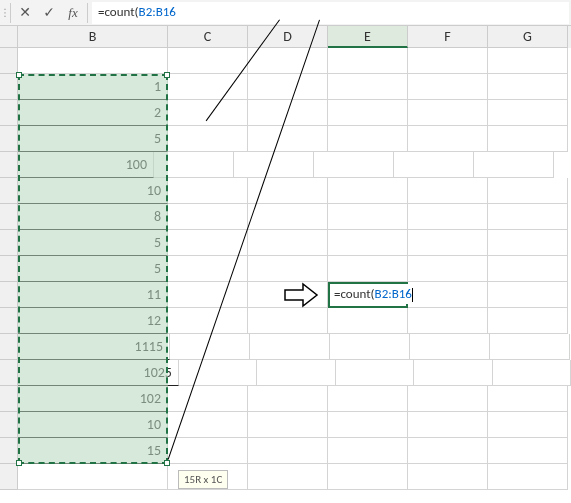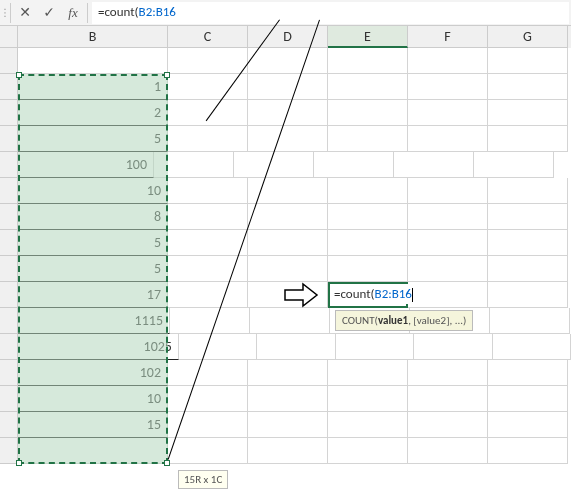--- a/index.html
+++ b/index.html
@@ -155,21 +155,30 @@
         <div class="row-header"></div>
         <div class="cell col-B" style="width: 150px; background: rgba(180, 215, 190, 0); border-bottom: 1px solid rgb(34, 34, 34);">5</div>
         <div class="cell col-C" style="width: 80px;"></div>
         <div class="cell col-D" style="width: 80px;"></div>
         <div class="cell col-E" style="width: 80px;"></div>
         <div class="cell col-F" style="width: 80px;"></div>
         <div class="cell col-G" style="width: 80px;"></div>
       </div>
       <div class="row">
         <div class="row-header"></div>
-        <div class="cell col-B" style="width: 150px; background: rgba(180, 215, 190, 0); border-bottom: 1px solid rgb(34, 34, 34);">17</div>
+        <div class="cell col-B" style="width: 150px; background: rgba(180, 215, 190, 0); border-bottom: 1px solid rgb(34, 34, 34);">11</div>
+        <div class="cell col-C" style="width: 80px;"></div>
+        <div class="cell col-D" style="width: 80px;"></div>
+        <div class="cell col-E" style="width: 80px;"></div>
+        <div class="cell col-F" style="width: 80px;"></div>
+        <div class="cell col-G" style="width: 80px;"></div>
+      </div>
+      <div class="row">
+        <div class="row-header"></div>
+        <div class="cell col-B" style="width: 150px; background: rgba(180, 215, 190, 0); border-bottom: 1px solid rgb(34, 34, 34);">12</div>
         <div class="cell col-C" style="width: 80px;"></div>
         <div class="cell col-D" style="width: 80px;"></div>
         <div class="cell col-E" style="width: 80px;"></div>
         <div class="cell col-F" style="width: 80px;"></div>
         <div class="cell col-G" style="width: 80px;"></div>
       </div>
       <div class="row">
         <div class="row-header"></div>
         <div class="cell col-B" style="width: 152px; background: rgba(180, 215, 190, 0); border-bottom: 1px solid rgb(34, 34, 34);">1115</div>
         <div class="cell col-C" style="width: 80px;"></div>
@@ -231,23 +240,20 @@
     <div class="corner" style="bottom:-4px;left:-4px"></div>
     <div class="corner" style="bottom:-4px;right:-4px"></div>
   </div>
 
   <div class="sel-cell-border" style="left:328px; top:256px; width:80px; height:26px;"></div>
 
   <div class="formula-ov" style="left:330px; top:258px; width:110px;">
     <span>=count(</span><span class="ref">B2:B16</span><span class="cursor"></span>
   </div>
 
-  <div class="tooltip" style="left:335px; top:284px;">
-    <span>COUNT</span>(<b>value1</b><span>, [value2], ...)</span>
-  </div>
 
   <div class="size-tip" style="left:178px; top:444px;">15R x 1C</div>
 
   <div class="arrow" style="left:283px; top:256px;">
     <svg width="36" height="26">
         <path d="M2 8 L20 8 L20 2 L34 13 L20 24 L20 18 L2 18 Z" fill="#fff" stroke="#000" stroke-width="1.5"></path>
       </svg>
   </div>
 
 </div>

